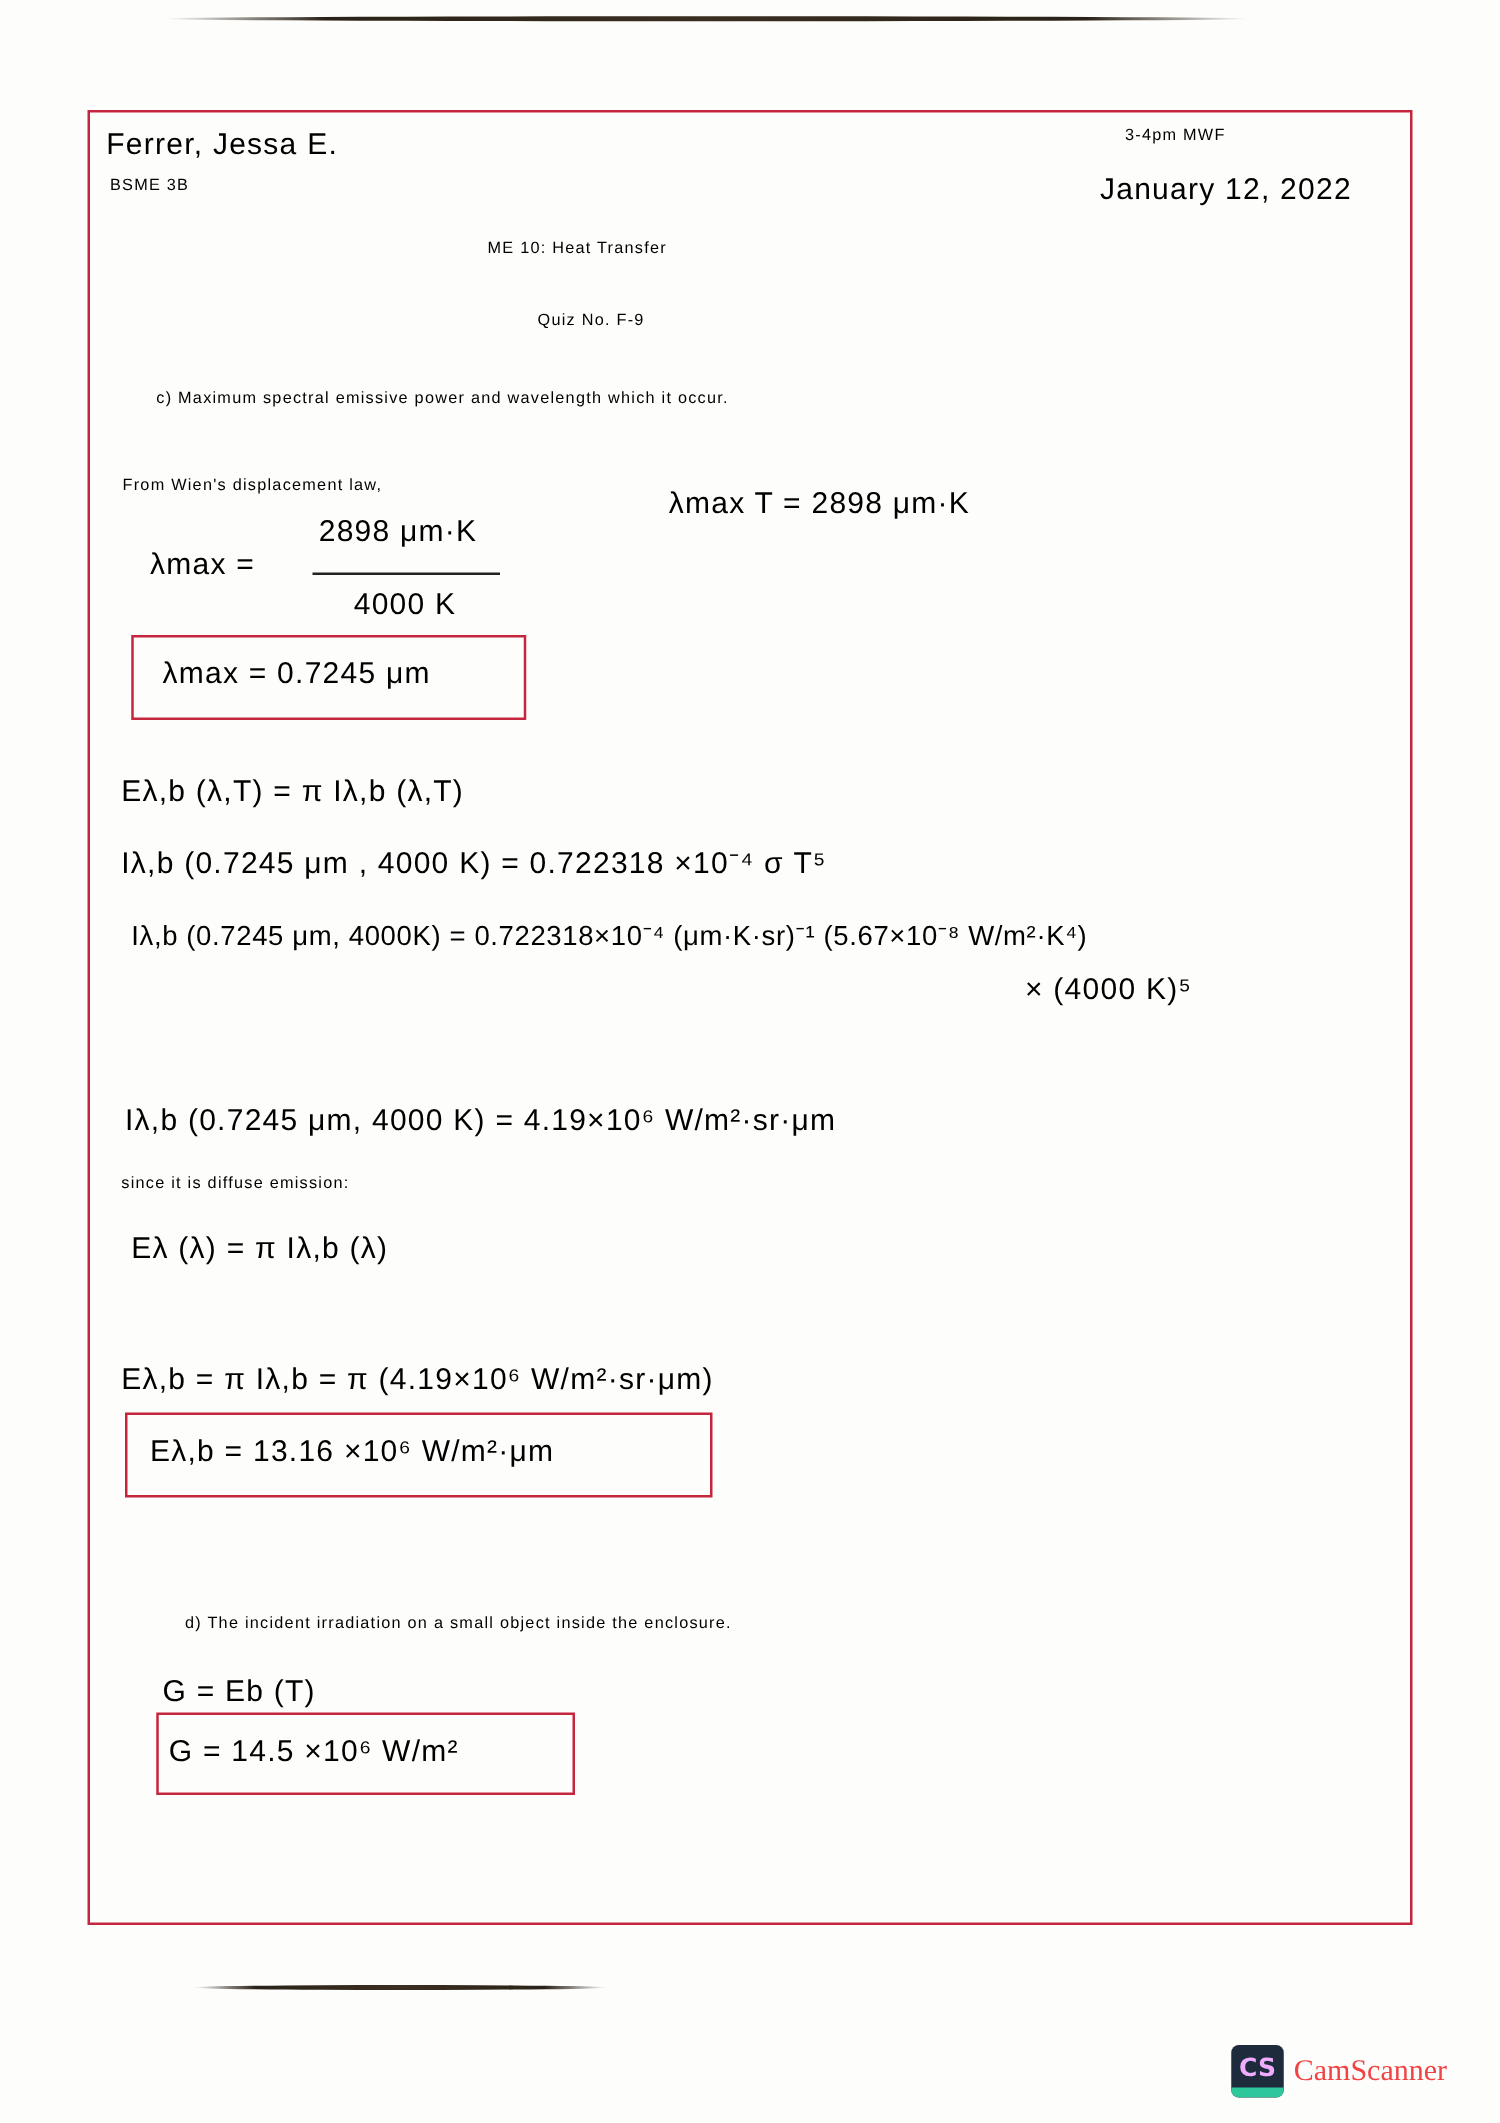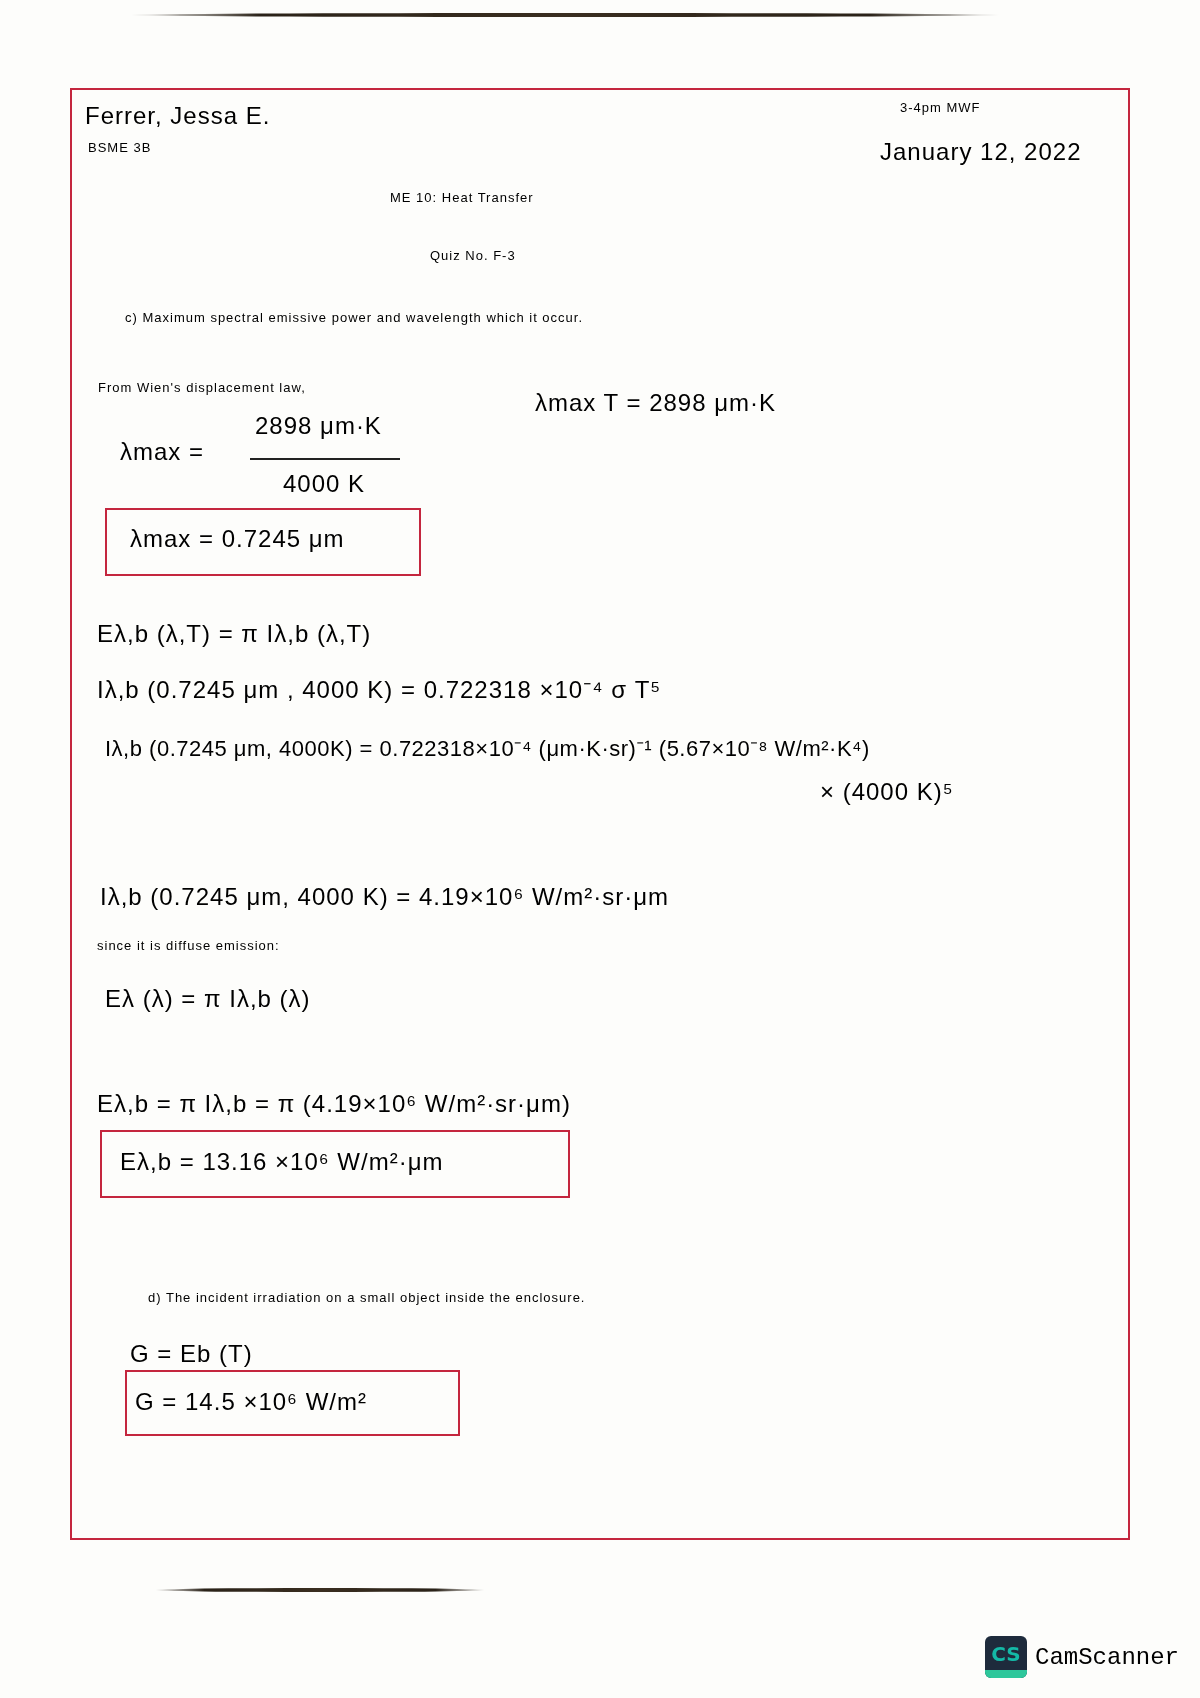--- a/index.html
+++ b/index.html
@@ -23,40 +23,40 @@
   }
   .hw.small { font-size: 13px; }
   .hw.tall { font-size: 24px; }
   .box {
     position: absolute; border: 2px solid #c4263e; box-sizing: border-box;
   }
   .frac-line { position: absolute; height: 2px; background: #222; }
   .cs-logo { position: absolute; left: 985px; top: 1636px; display: flex; align-items: center; gap: 8px; }
   .cs-badge {
     width: 42px; height: 42px; border-radius: 6px; background: #1e2b3c; position: relative; overflow: hidden;
-    color: #14b8a6; font-family: "DejaVu Sans", sans-serif; font-weight: bold; font-size: 20px;
+    color: #f0abfc; font-family: "DejaVu Sans", sans-serif; font-weight: bold; font-size: 20px;
     display: flex; align-items: center; justify-content: center; padding-bottom: 6px; box-sizing: border-box;
   }
   .cs-badge::after { content: ""; position: absolute; left: 0; right: 0; bottom: 0; height: 8px; background: #2ec79b; }
-  .cs-text { font-family: Liberation Mono, monospace; font-size: 24px; color: #000000; }
+  .cs-text { font-family: Liberation Serif, serif; font-size: 24px; color: #ef4444; }
 </style>
 </head>
 <body>
 
 <div class="edge-line" style="left:130px; top:13px; width:870px;"></div>
 <div class="edge-line" style="left:155px; top:1588px; width:330px;"></div>
 
 <div class="frame"></div>
 
 <div class="hw" style="left:85px; top:102px;">Ferrer, Jessa E.</div>
 <div class="hw small" style="left:88px; top:140px;">BSME 3B</div>
 <div class="hw small" style="left:900px; top:100px;">3-4pm MWF</div>
 <div class="hw" style="left:880px; top:138px;">January 12, 2022</div>
 <div class="hw small" style="left:390px; top:190px;">ME 10: Heat Transfer</div>
-<div class="hw small" style="left:430px; top:248px;">Quiz No. F-3</div>
+<div class="hw small" style="left:430px; top:248px;">Quiz No. F-9</div>
 
 <div class="hw small" style="left:125px; top:310px;">c) Maximum spectral emissive power and wavelength which it occur.</div>
 <div class="hw small" style="left:98px; top:380px;">From Wien's displacement law,</div>
 <div class="hw" style="left:535px; top:389px;">λmax T = 2898 μm·K</div>
 
 <div class="hw" style="left:120px; top:438px;">λmax =</div>
 <div class="hw" style="left:255px; top:412px;">2898 μm·K</div>
 <div class="frac-line" style="left:250px; top:458px; width:150px;"></div>
 <div class="hw" style="left:283px; top:470px;">4000 K</div>
 

